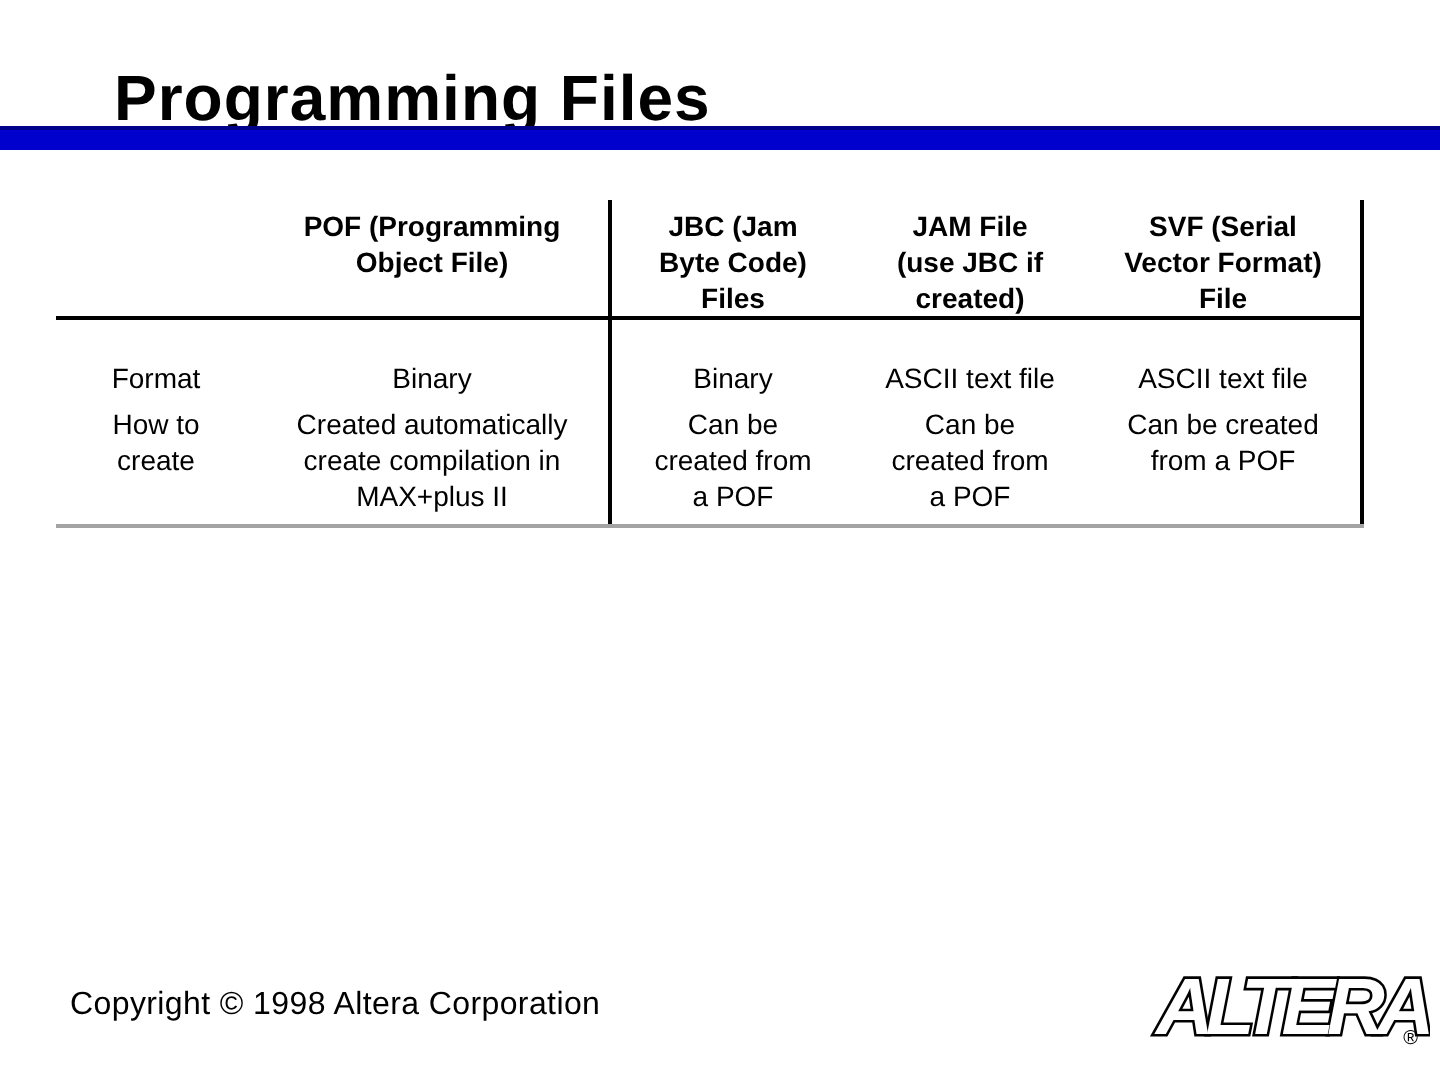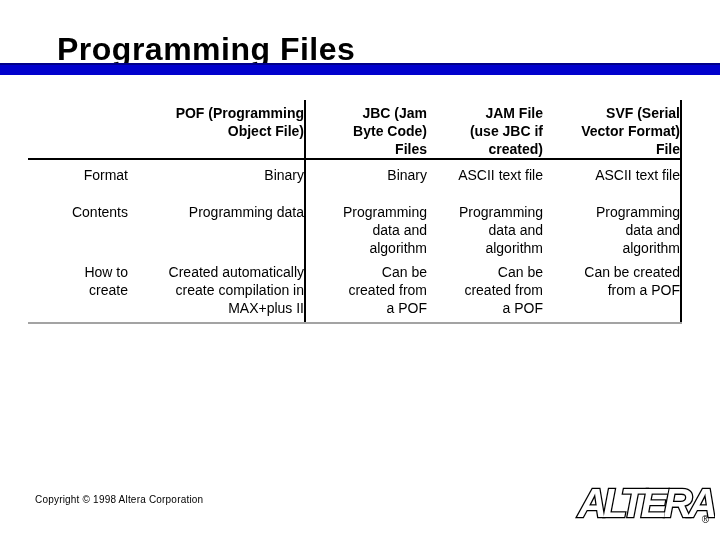--- a/index.html
+++ b/index.html
@@ -46,47 +46,47 @@
     table-layout: fixed;
     font-size: 14px;
     line-height: 18px;
   }
   table.cmp th, table.cmp td {
     vertical-align: top;
     white-space: pre;
     overflow: visible;
     padding: 0;
     font-weight: normal;
-    text-align: right;
+    text-align: center;
   }
   table.cmp th { font-weight: bold; }
   td.rowlabel { font-weight: bold; }
 
   .c0 { padding-left: 5px; }
   .c1 { padding-left: 5px; }
   .c2 { padding-left: 6px;  border-left: 2px solid #000; }
   .c3 { padding-left: 1px; }
   .c4 { padding-left: 4px;  border-right: 2px solid #000; }
 
   tr.hdr    { height: 58px; }
   tr.hdr th { padding-top: 4px; border-bottom: 2px solid #000; }
   tr.r-format   { height: 44px; }
-  tr.r-format td { padding-top: 6px; }
+  tr.r-format td { padding-top: 20px; }
   tr.r-contents { height: 60px; }
   tr.r-howto    { height: 60px; }
   tr.r-howto td { border-bottom: 2px solid #a3a3a3; }
   tr.r-platforms { height: 76px; }
   tr.r-platforms td { padding-top: 4px; border-bottom: 2px solid #000; }
 
   
   .copyright {
     position: absolute;
     left: 35px;
     top: 494px;
-    font-size: 10px;
+    font-size: 16px;
     letter-spacing: 0.2px;
   }
   .logo-wrap {
     position: absolute;
     left: 575px;
     top: 480px;
     width: 140px;
     height: 48px;
     text-align: right;
   }
@@ -126,33 +126,20 @@
 Vector Format)
 File</th>
   </tr>
   <tr class="r-format">
     <td class="c0 rowlabel">Format</td>
     <td class="c1">Binary</td>
     <td class="c2">Binary</td>
     <td class="c3">ASCII text file</td>
     <td class="c4">ASCII text file</td>
   </tr>
-  <tr class="r-contents">
-    <td class="c0 rowlabel">Contents</td>
-    <td class="c1">Programming data</td>
-    <td class="c2">Programming
-data and
-algorithm</td>
-    <td class="c3">Programming
-data and
-algorithm</td>
-    <td class="c4">Programming
-data and
-algorithm</td>
-  </tr>
   <tr class="r-howto">
     <td class="c0 rowlabel">How to
 create</td>
     <td class="c1">Created automatically
 create compilation in
 MAX+plus II</td>
     <td class="c2">Can be
 created from
 a POF</td>
     <td class="c3">Can be

